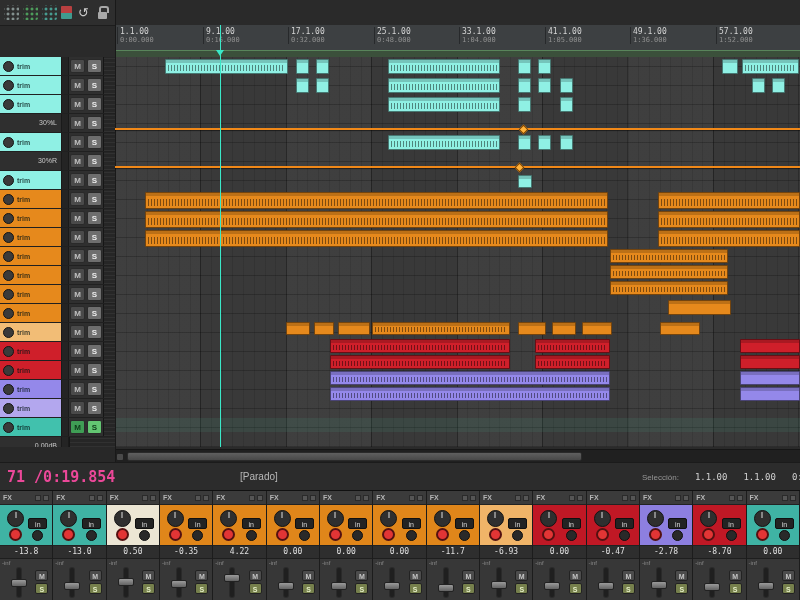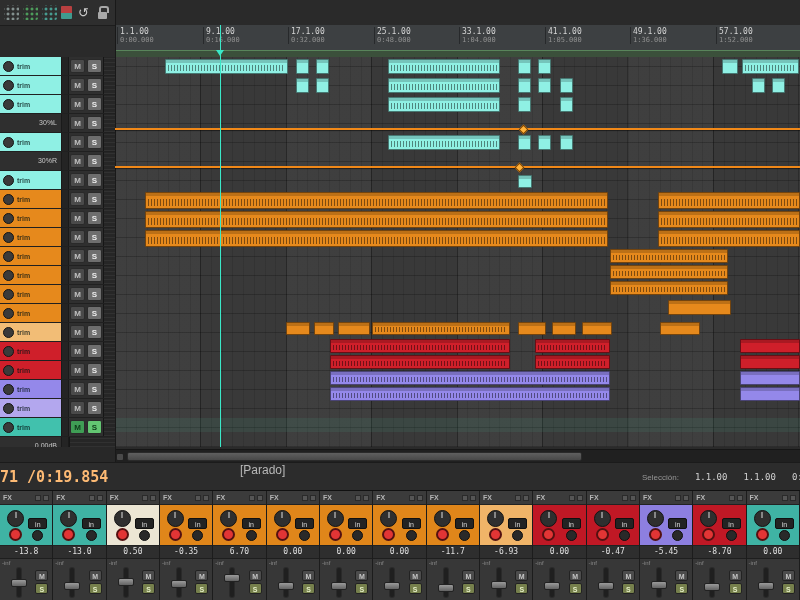--- a/index.html
+++ b/index.html
@@ -58,22 +58,22 @@
   .autoline{position:absolute;left:0;right:0;height:2px;background:#f08818;box-shadow:0 1px 1px rgba(0,0,0,.5);z-index:8}
   .autonode{position:absolute;width:5px;height:5px;background:#ffb23a;border:1px solid #7a4000;transform:rotate(45deg);z-index:9}
   
   .hscroll{position:absolute;left:115px;top:449px;right:0;height:13px;background:#202020;border-top:1px solid #161616}
   .harrow{position:absolute;left:2px;top:4px;width:6px;height:6px;background:#4a4a4a;border-radius:1px}
   .hthumb{position:absolute;left:12px;top:2px;width:455px;height:9px;background:linear-gradient(#606060,#484848);
       border:1px solid #2a2a2a;border-radius:2px;box-sizing:border-box}
   .blpanel{position:absolute;left:0;top:447px;width:115px;height:15px;background:#282828}
   
   .transport{position:absolute;left:0;top:462px;width:800px;height:28px;background:#2c2c2c;border-top:1px solid #1b1b1b}
-  .bigpos{position:absolute;left:0;top:5px;font:bold 15px "DejaVu Sans Mono",monospace;color:#fdba74;white-space:nowrap}
-  .status{position:absolute;left:240px;top:0;font-size:12px;color:#b8b8b8}
+  .bigpos{position:absolute;left:7px;top:5px;font:bold 15px "DejaVu Sans Mono",monospace;color:#ec4899;white-space:nowrap}
+  .status{position:absolute;left:240px;top:8px;font-size:10px;color:#b8b8b8}
   .selwrap{position:absolute;left:642px;top:9px;display:flex;gap:16px;align-items:baseline;white-space:nowrap}
   .sellbl{font-size:8px;color:#969696}
   .selval{font:9px "DejaVu Sans Mono",monospace;color:#d2d2d2}
   
   .mixer{position:absolute;left:0;top:490px;width:800px;height:110px;display:flex;border-top:1px solid #111;background:#303030}
   .strip{flex:1;display:flex;flex-direction:column;border-right:1px solid #1c1c1c;background:#343434;min-width:0}
   .fxrow{height:13px;background:#3b3b3b;display:flex;align-items:center;padding:0 3px;gap:2px;border-bottom:1px solid #222}
   .fxlbl{font-size:7px;color:#b5b5b5;font-weight:bold;flex:1}
   .fxsq{width:6px;height:6px;background:#555;border:1px solid #2a2a2a;box-sizing:border-box}
   .cpanel{height:40px;position:relative;border-bottom:1px solid #222}
@@ -526,21 +526,21 @@
           <span class="fxsq"></span>
         </div>
         <div class="cpanel" style="background: rgb(224, 134, 26);">
           <div class="knob">
             <div class="kptr"></div>
           </div>
           <div class="inbtn">in</div>
           <div class="recdot"></div>
           <div class="jack"></div>
         </div>
-        <div class="valrow">6.70</div>
+        <div class="valrow">4.22</div>
         <div class="faderrow">
           <div class="peak">-inf</div>
           <div class="fslot"></div>
           <div class="fthumb" style="top: 14.6px;"></div>
           <div class="mxm">M</div>
           <div class="mxs">S</div>
         </div>
       </div>
       <div class="strip">
         <div class="fxrow">
@@ -710,21 +710,21 @@
           <span class="fxsq"></span>
         </div>
         <div class="cpanel" style="background: rgb(141, 127, 224);">
           <div class="knob">
             <div class="kptr"></div>
           </div>
           <div class="inbtn">in</div>
           <div class="recdot"></div>
           <div class="jack"></div>
         </div>
-        <div class="valrow">-5.45</div>
+        <div class="valrow">-2.78</div>
         <div class="faderrow">
           <div class="peak">-inf</div>
           <div class="fslot"></div>
           <div class="fthumb" style="top: 21.5px;"></div>
           <div class="mxm">M</div>
           <div class="mxs">S</div>
         </div>
       </div>
       <div class="strip">
         <div class="fxrow">

